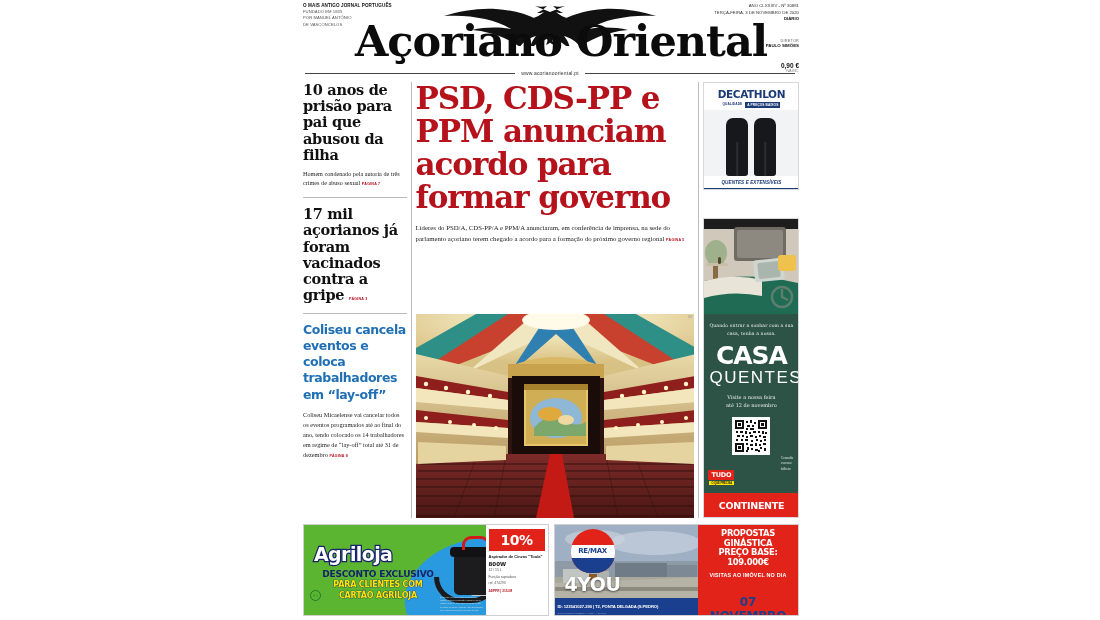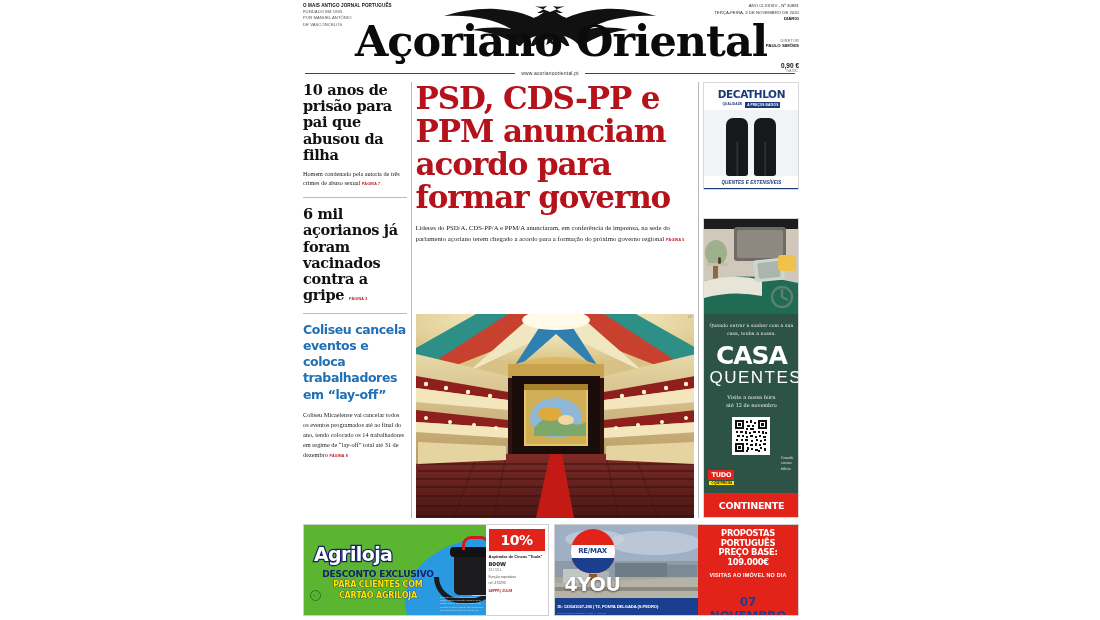--- a/index.html
+++ b/index.html
@@ -390,21 +390,21 @@
     <div class="col-left">
       <div class="lead-hl">10 anos de prisão para pai que abusou da filha</div>
       <div class="lead-sub">
         <span>Homem condenado pela autoria de três crimes de abuso sexual</span>
         <span class="pag">PÁGINA 7</span>
       </div>
 
       <div class="hrule"></div>
 
       <div class="lead-hl">
-        <span>6 mil açorianos já foram vacinados contra a gripe</span>
+        <span>17 mil açorianos já foram vacinados contra a gripe</span>
         <span class="pag">PÁGINA 3</span>
       </div>
 
       <div class="hrule"></div>
 
       <div class="hl-blue">Coliseu cancela eventos e coloca trabalhadores em “lay-off”</div>
       <div class="blue-body">
         <span>Coliseu Micaelense vai cancelar todos os eventos programados até ao final do ano, tendo colocado os 14 trabalhadores em regime de “lay-off” total até 31 de dezembro</span>
         <span class="pag">PÁGINA 8</span>
       </div>
@@ -707,21 +707,21 @@
         </div>
         <div class="remax-4you">
           <span>4YOU</span>
         </div>
         <div class="remax-idbar">
           <span class="remax-id">ID: 123541027-290 | T2, PONTA DELGADA (S.PEDRO)</span>
           <span class="remax-idfine">Imóvel mediado pela RE/MAX 4YOU — AMI 8456</span>
         </div>
       </div>
       <div class="remax-right">
-        <div class="rx-l1">PROPOSTAS PORTUGUÊS</div>
+        <div class="rx-l1">PROPOSTAS GINÁSTICA</div>
         <div class="rx-l2">PREÇO BASE: 109.000€</div>
         <div class="rx-l3">VISITAS AO IMÓVEL NO DIA</div>
         <div class="rx-date">07  NOVEMBRO</div>
         <div class="rx-l4">AGENDE O MELHOR HORÁRIO COM O SEU CONSULTOR IMOBILIÁRIO</div>
 
       </div>
     </div>
   </div>
 </div>
 

